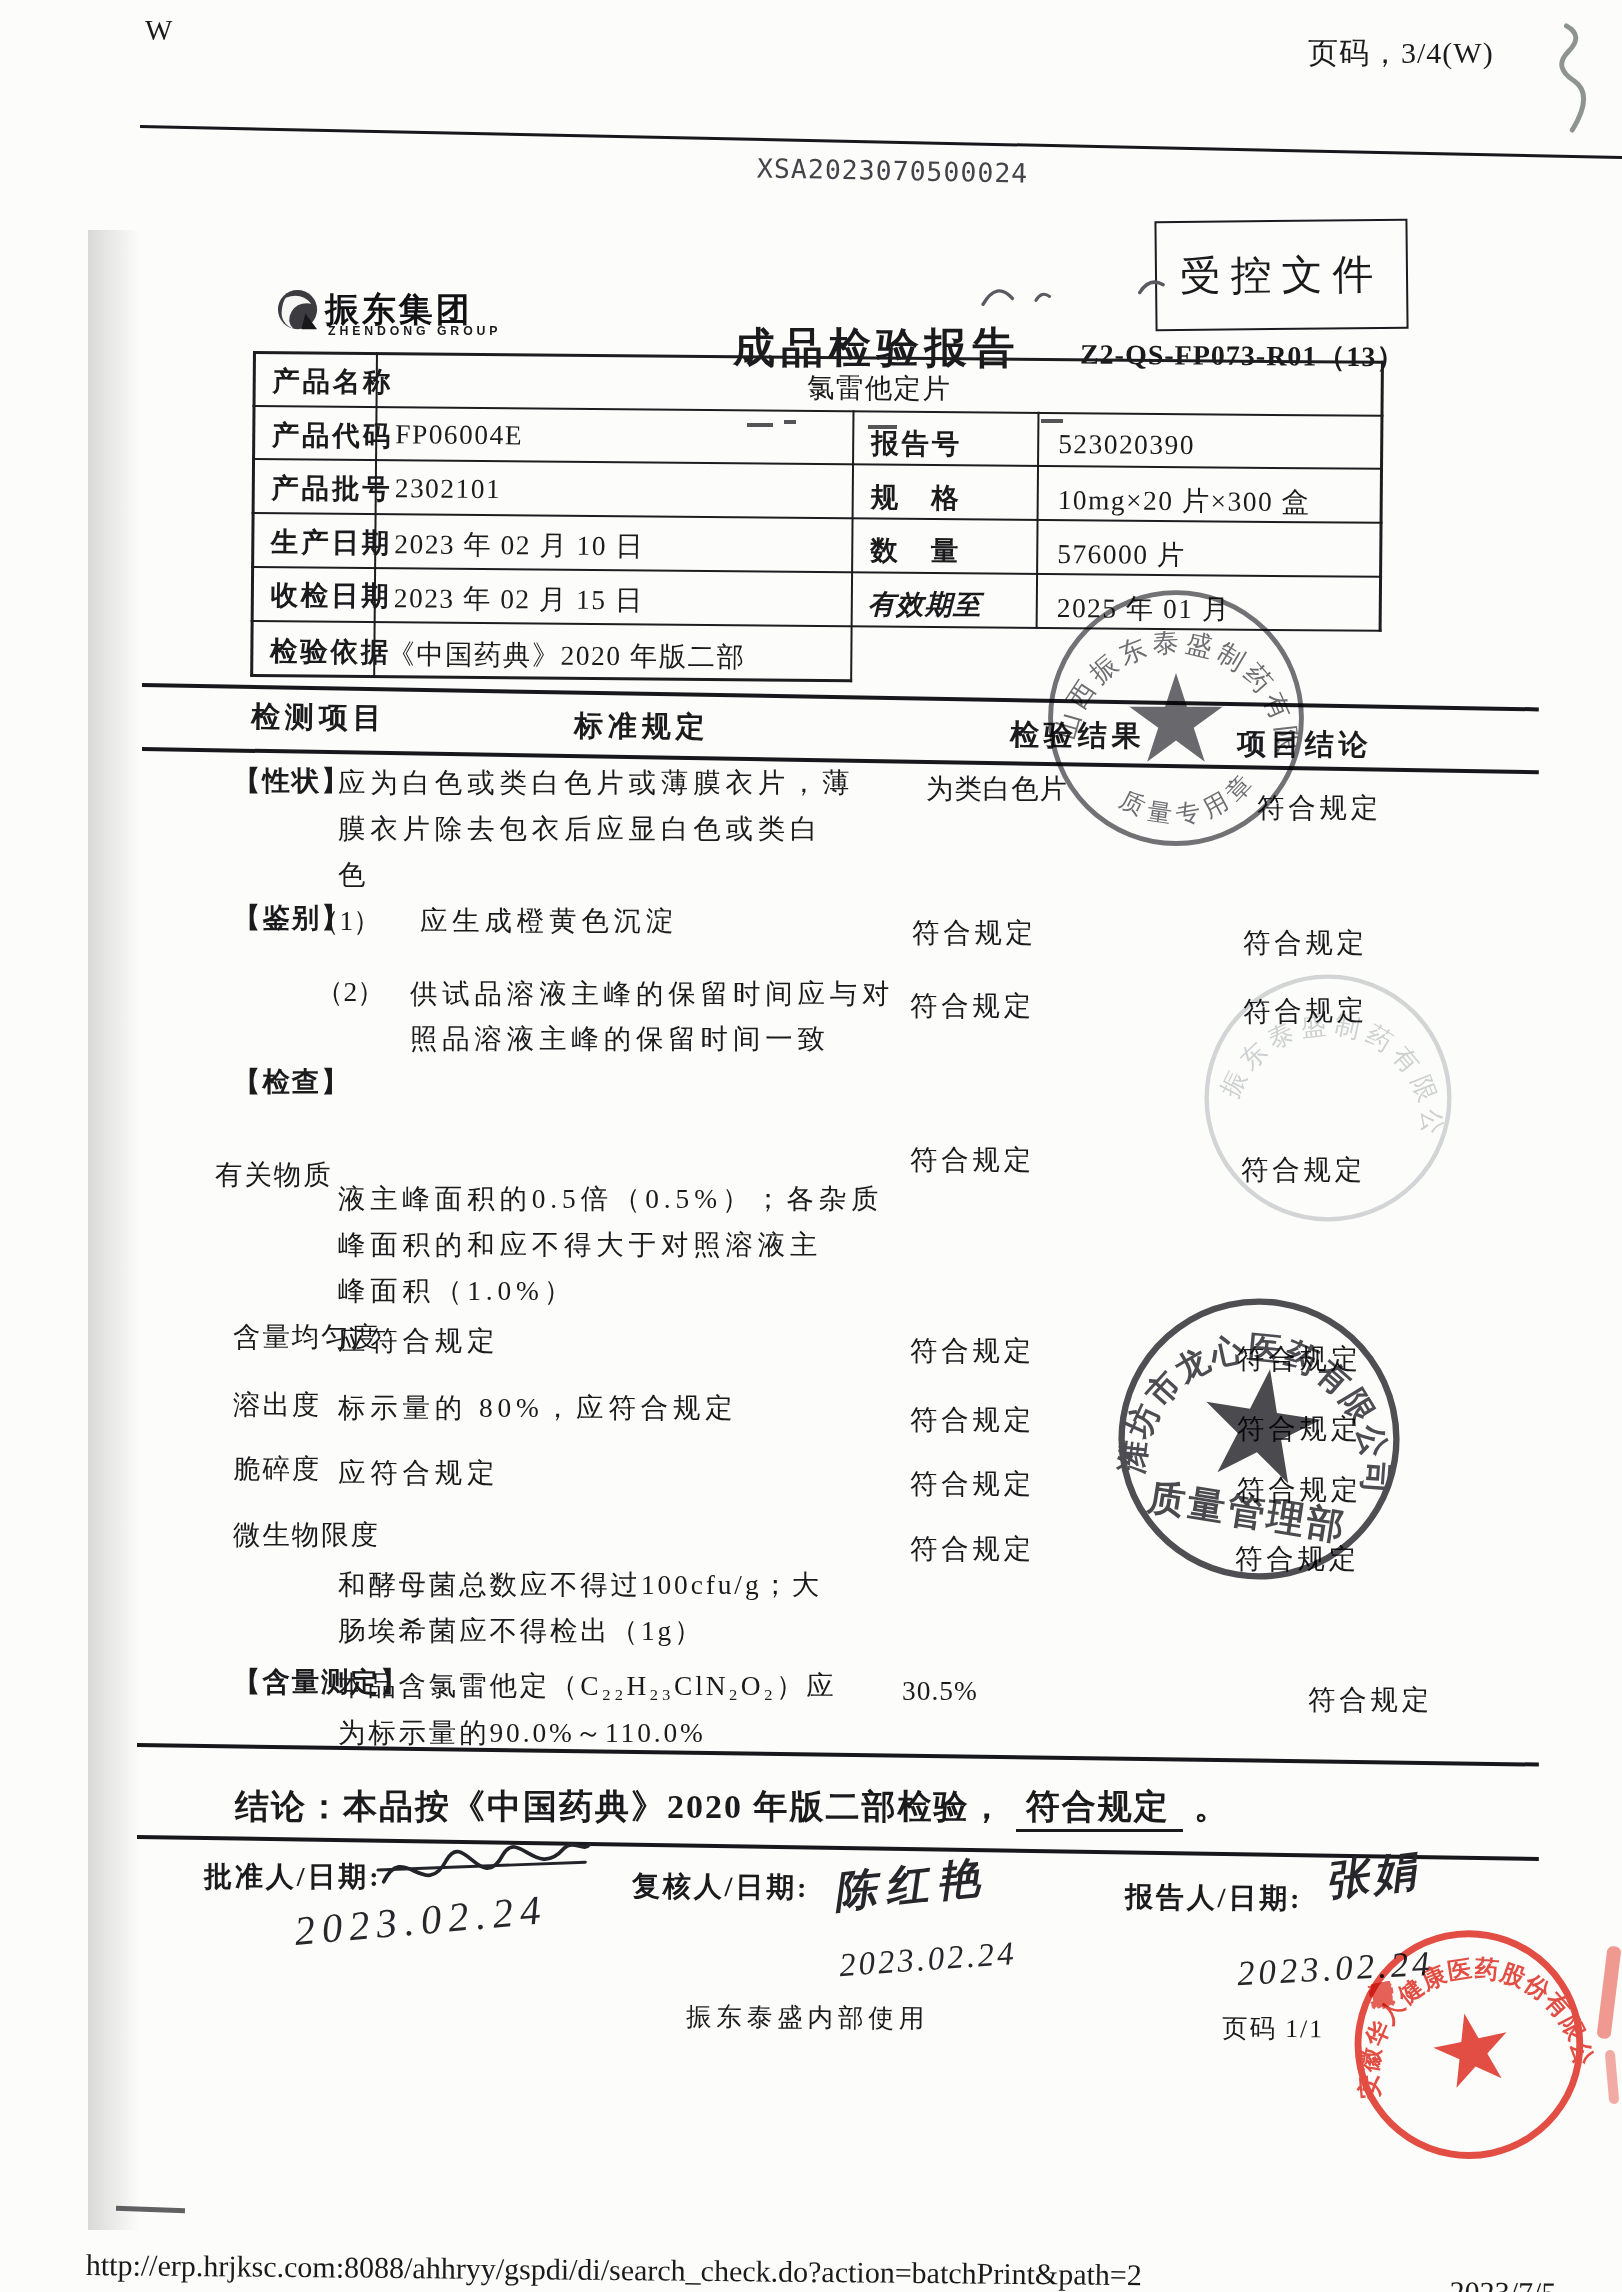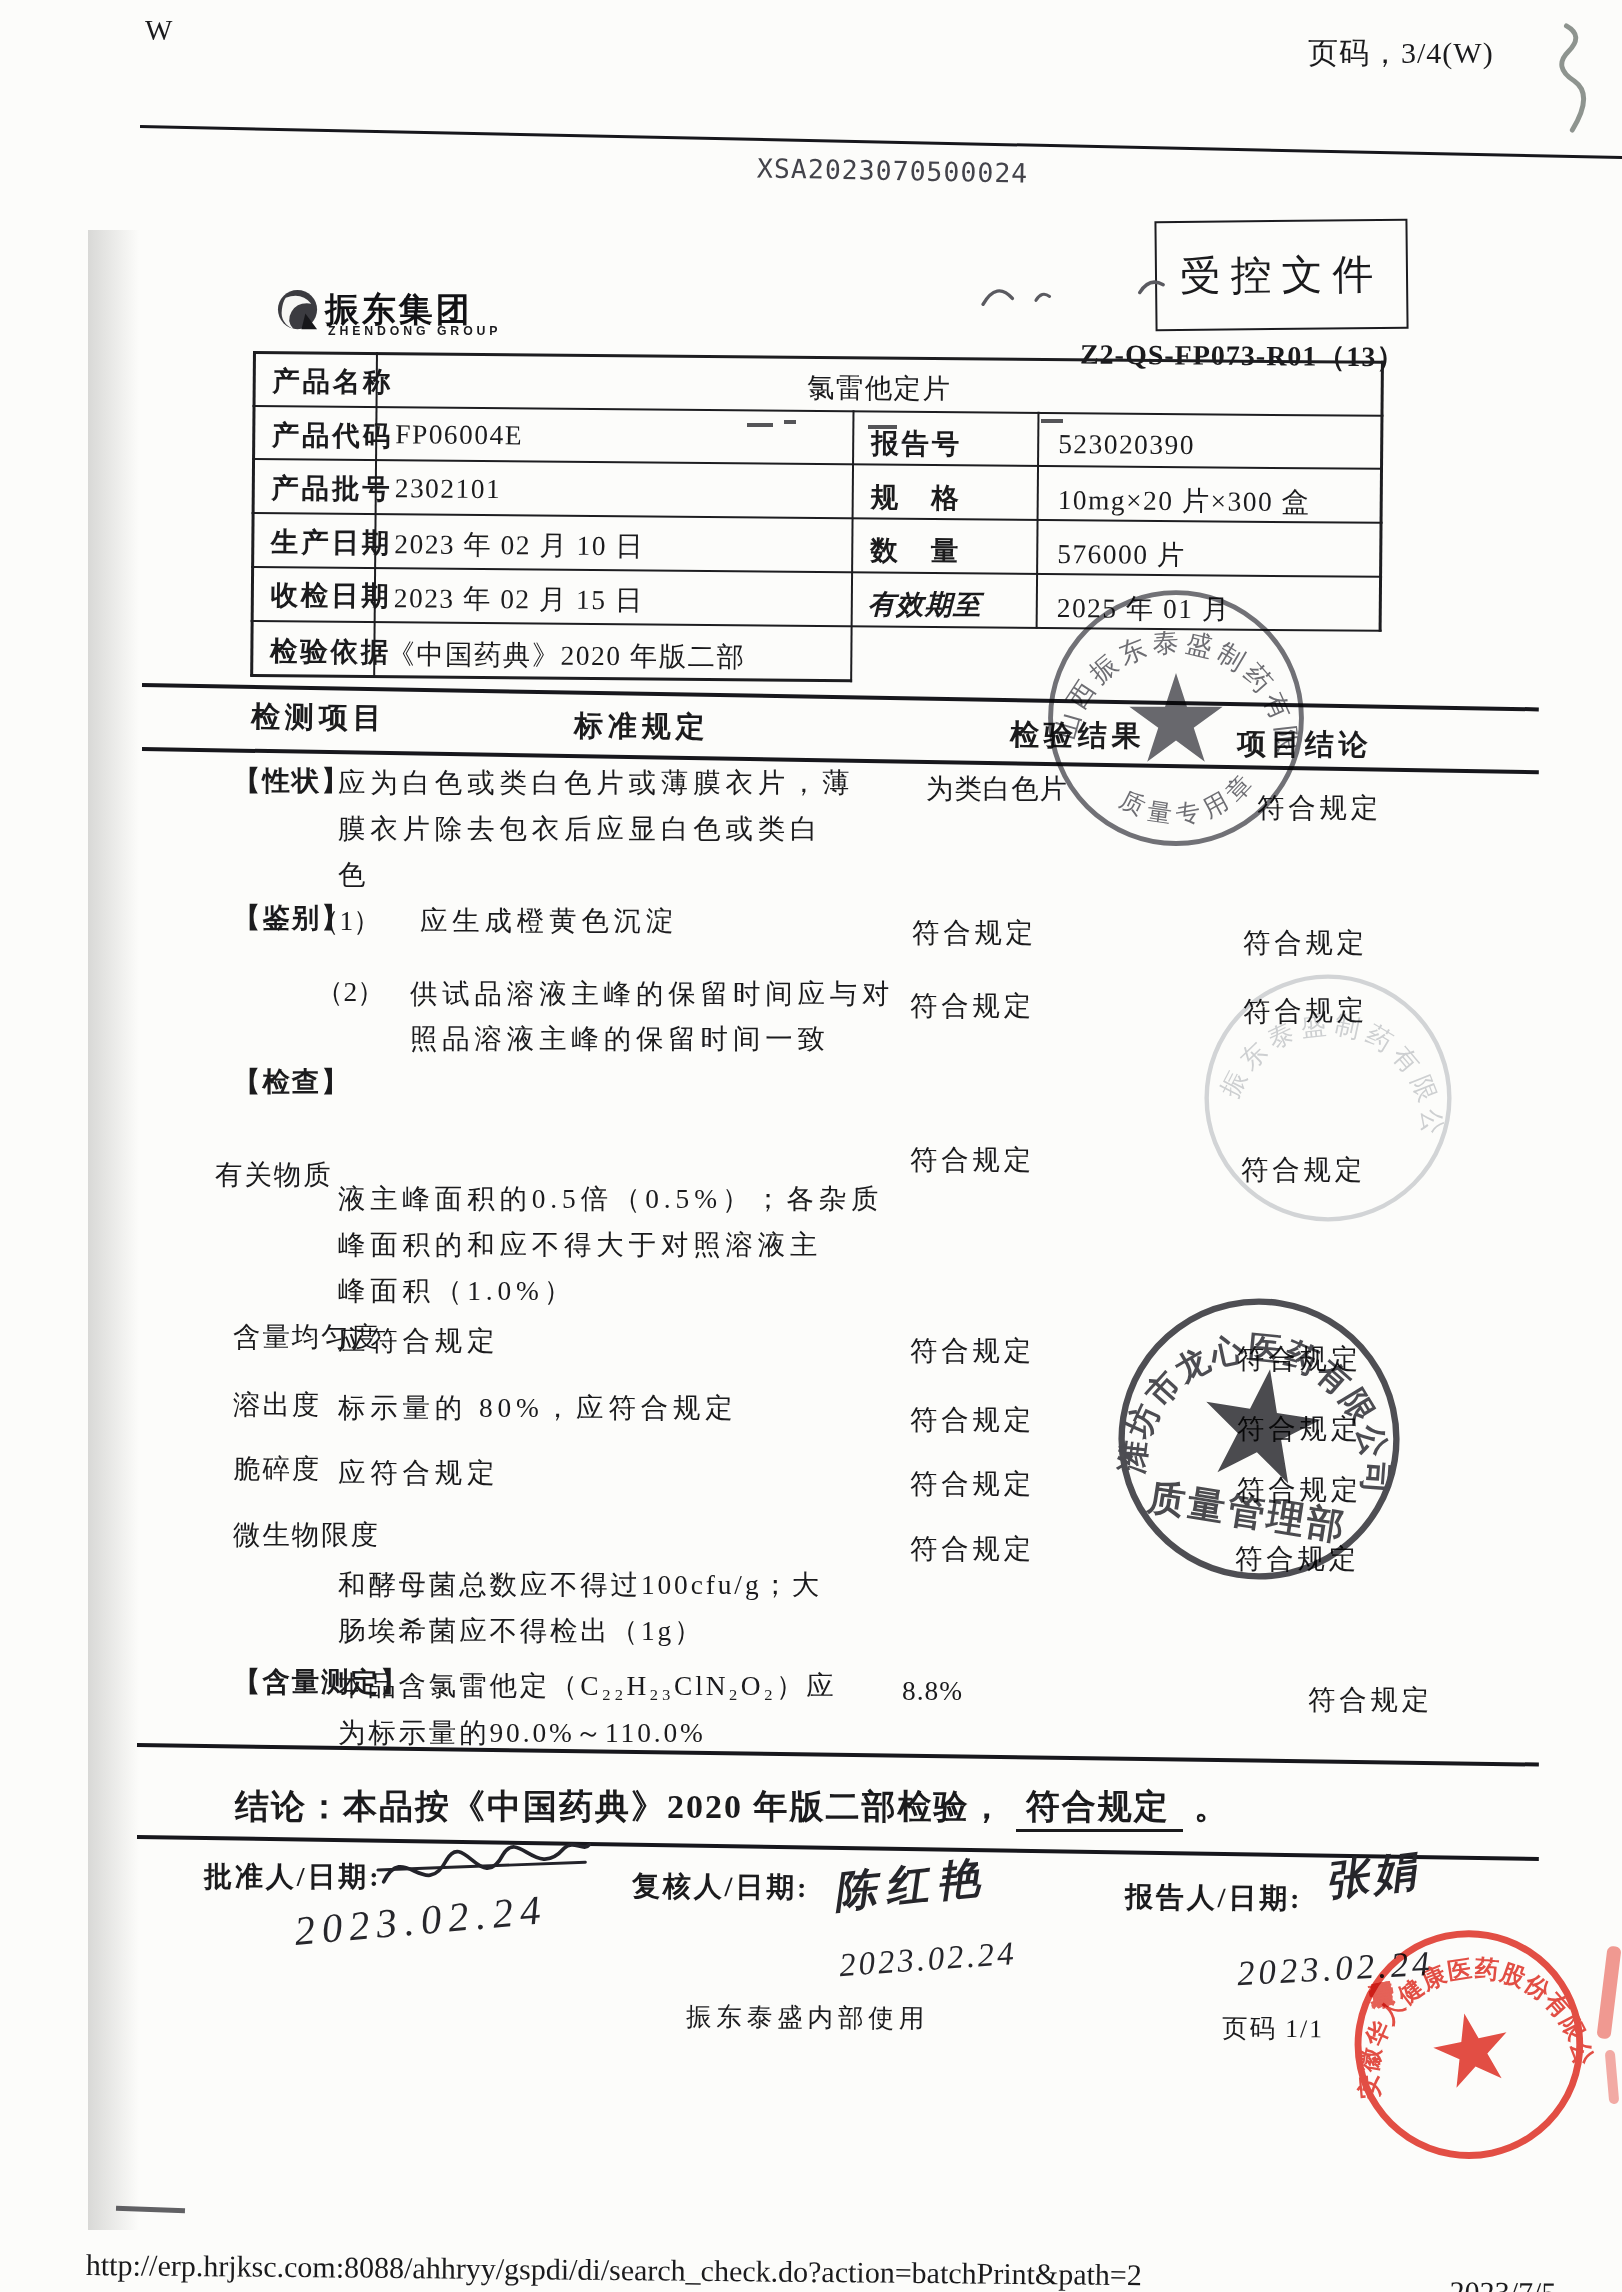--- a/index.html
+++ b/index.html
@@ -40,20 +40,21 @@
   <div class="abs" style="left:757px;top:155px;font-family:'DejaVu Sans Mono','Liberation Mono',monospace;font-size:26.5px;color:#43434a;letter-spacing:1px;transform:rotate(1.1deg);">XSA2023070500024</div>
 
   <svg class="abs" style="left:276px;top:288px;" width="45" height="49" viewBox="0 0 46 50">
     <circle cx="22" cy="22" r="20" fill="#3b3b40"></circle>
     <path d="M10,10 q16,-6 26,6 q-14,-2 -20,8 q-6,10 2,18 q-14,-6 -12,-20 q1,-8 4,-12" fill="#f6f6f4"></path>
     <path d="M30,26 l12,16 l-16,0 z" fill="#17171a"></path>
   </svg>
   <div class="abs" style="left:325px;top:287px;font-family:'Liberation Sans','DejaVu Sans',sans-serif;font-weight:900;font-size:34px;letter-spacing:2.9px;color:#121215;">振东集团</div>
   <div class="abs" style="left:328px;top:324px;font-family:'Liberation Sans','DejaVu Sans',sans-serif;font-weight:700;font-size:12.3px;letter-spacing:3.9px;color:#1a1a1e;">ZHENDONG GROUP</div>
 
+  <div class="abs" style="left:733px;top:320px;font-size:42px;font-weight:700;letter-spacing:5.9px;">成品检验报告</div>
   <div class="abs" style="left:1155px;top:220px;width:249px;height:106px;border:2.9px solid #1c1c20;transform:rotate(-0.6deg);display:flex;align-items:center;justify-content:center;">
     <span style="font-size:41px;letter-spacing:9.8px;font-weight:400;">受控文件</span>
   </div>
   <div class="abs" style="left:1080px;top:337px;font-size:28px;font-weight:700;letter-spacing:1px;transform:rotate(0.5deg);">Z2-QS-FP073-R01（13）</div>
 
   <svg class="abs" style="left:975px;top:271px;" width="206" height="47" viewBox="0 0 210 48">
     <path d="M8,34 q14,-24 30,-6" fill="none" stroke="#5a5a60" stroke-width="3.5" stroke-linecap="round"></path>
     <path d="M62,30 q6,-10 14,-4" fill="none" stroke="#5a5a60" stroke-width="3" stroke-linecap="round"></path>
     <path d="M168,22 q10,-16 24,-8" fill="none" stroke="#5a5a60" stroke-width="3.5" stroke-linecap="round"></path>
   </svg>
@@ -156,21 +157,21 @@
   <span class="abs res" style="left:1237px;top:1472px;">符合规定</span>
 
   <span class="abs item" style="left:233px;top:1517px;font-weight:400;">微生物限度</span>
   <span class="abs std" style="left:338px;top:1567px;letter-spacing:2.9px;">和酵母菌总数应不得过100cfu/g；大</span>
   <span class="abs std" style="left:338px;top:1613px;letter-spacing:2.9px;">肠埃希菌应不得检出（1g）</span>
   <span class="abs res" style="left:910px;top:1531px;">符合规定</span>
   <span class="abs res" style="left:1235px;top:1541px;">符合规定</span>
 
   <span class="abs item" style="left:233px;top:1664px;">【含量测定】</span>
   <span class="abs std" style="left:338px;top:1668px;letter-spacing:2.9px;">本品含氯雷他定（C₂₂H₂₃ClN₂O₂）应</span>
-  <span class="abs res" style="left:902px;top:1676px;letter-spacing:1px;">8.8%</span>
+  <span class="abs res" style="left:902px;top:1676px;letter-spacing:1px;">30.5%</span>
   <span class="abs std" style="left:338px;top:1715px;letter-spacing:2.9px;">为标示量的90.0%～110.0%</span>
   <span class="abs res" style="left:1308px;top:1682px;">符合规定</span>
 
   <div class="rule" style="left:137px;top:1743px;width:1402px;height:4.4px;transform:rotate(0.8deg);"></div>
   <div class="abs" style="left:235px;top:1784px;font-size:34px;font-weight:700;letter-spacing:2px;">
     <span>结论：本品按《中国药典》2020 年版二部检验，</span>
     <span style="border-bottom:3.4px solid #1b1b1d;padding:0 13.7px 3.9px 9.8px;">符合规定</span>
     <span>。</span>
   </div>
   <div class="rule" style="left:137px;top:1835px;width:1402px;height:3.9px;transform:rotate(0.9deg);"></div>

